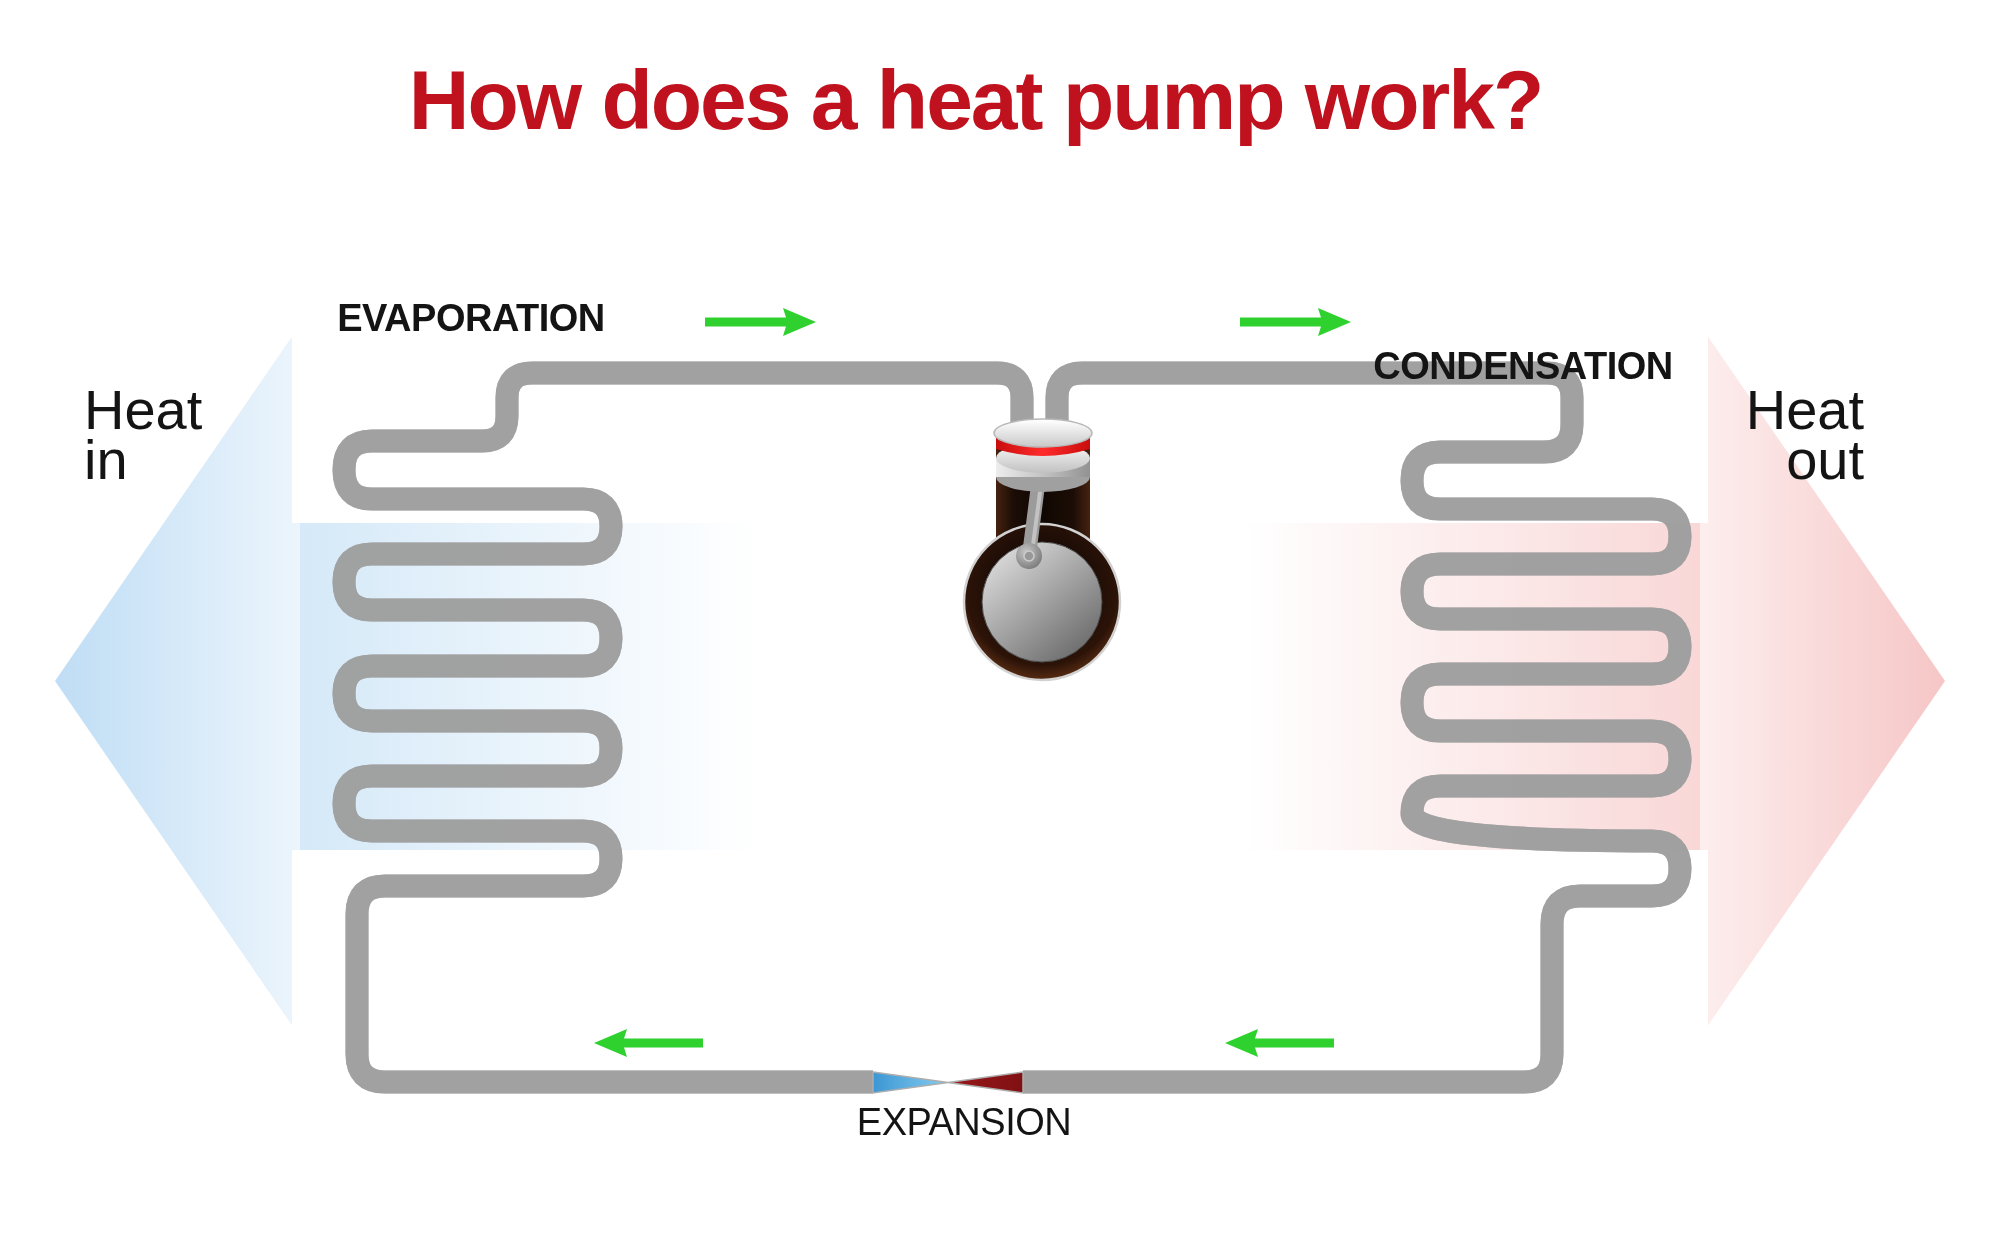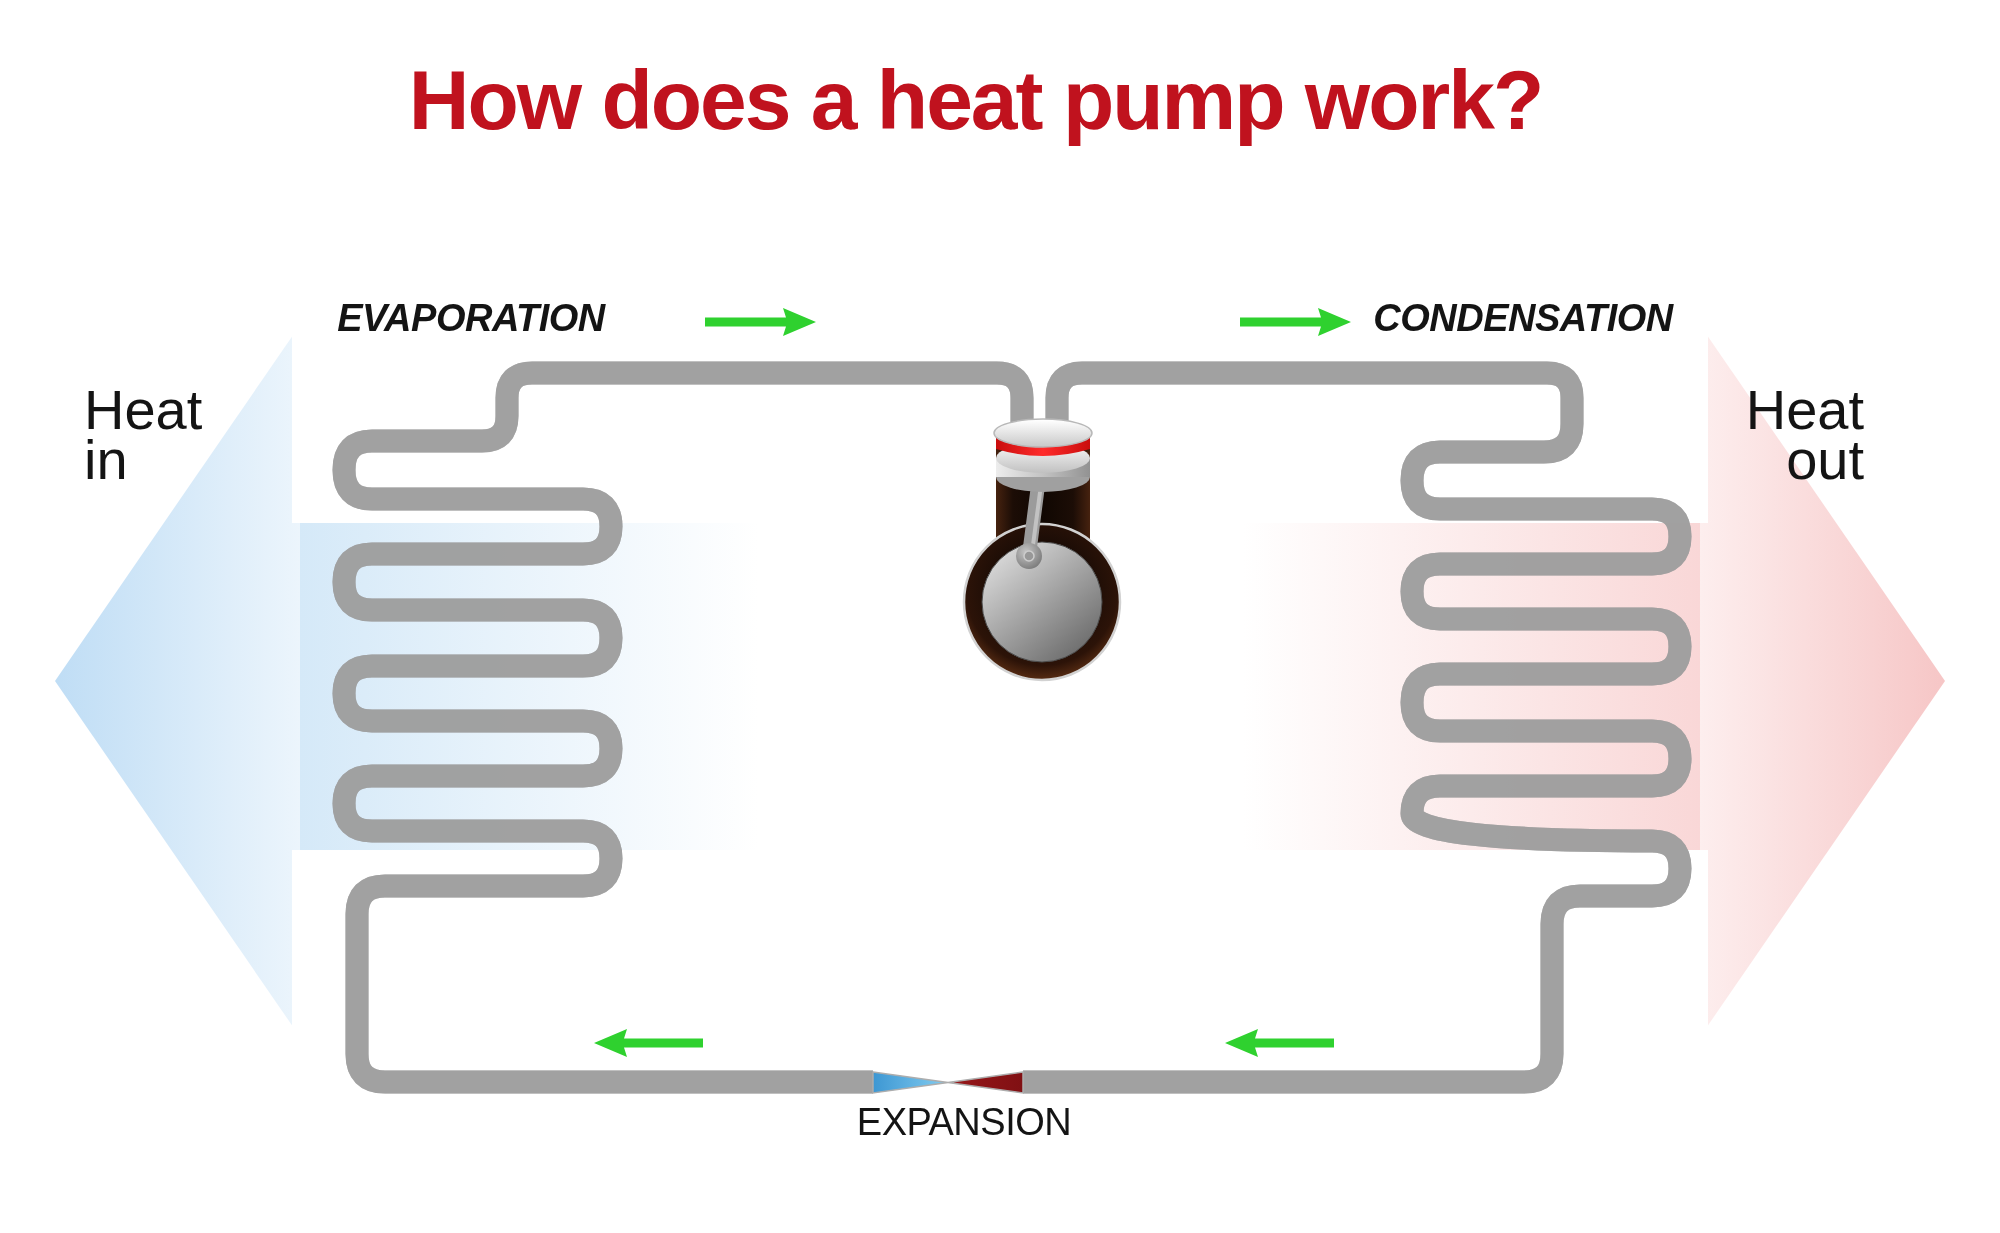--- a/index.html
+++ b/index.html
@@ -27,21 +27,20 @@
     color:var(--title-color);
   }
   .stage-label{
     position:absolute;
     top:297px;
     transform:translateX(-50%);
     font-size:38px;
     font-weight:bold;
     letter-spacing:-.5px;
     color:var(--label-color);
-    font-style:italic;
   }
   .expansion-label{
     position:absolute;
     top:1101px;
     transform:translateX(-50%);
     font-size:38px;
     font-weight:normal;
     letter-spacing:-.5px;
     color:var(--label-color);
   }
@@ -214,21 +213,21 @@
       <path d="M 705,317.5 L 786,317.5 L 783,308 L 816,322 L 783,336 L 786,326.5 L 705,326.5 Z"></path>
       <path d="M 1240,317.5 L 1321,317.5 L 1318,308 L 1351,322 L 1318,336 L 1321,326.5 L 1240,326.5 Z"></path>
       <path d="M 703,1038.5 L 624,1038.5 L 627,1029 L 594,1043 L 627,1057 L 624,1047.5 L 703,1047.5 Z"></path>
       <path d="M 1334,1038.5 L 1255,1038.5 L 1258,1029 L 1225,1043 L 1258,1057 L 1255,1047.5 L 1334,1047.5 Z"></path>
     </g>
   </svg>
 
   <div class="title">How does a heat pump work?</div>
 
   <div class="stage-label" style="left:471px;">EVAPORATION</div>
-  <div class="stage-label" style="left:1523px;">CONDENSATION</div>
+  <div class="stage-label" style="left:1523px;margin-top:48px;">CONDENSATION</div>
   <div class="expansion-label" style="left:964px;">EXPANSION</div>
 
   <div class="heat-label" style="left:84px;">
     <span>Heat</span><br>
     <span>in</span>
   </div>
   <div class="heat-label right" style="right:87px;">
     <span>Heat</span><br>
     <span>out</span>
   </div>

